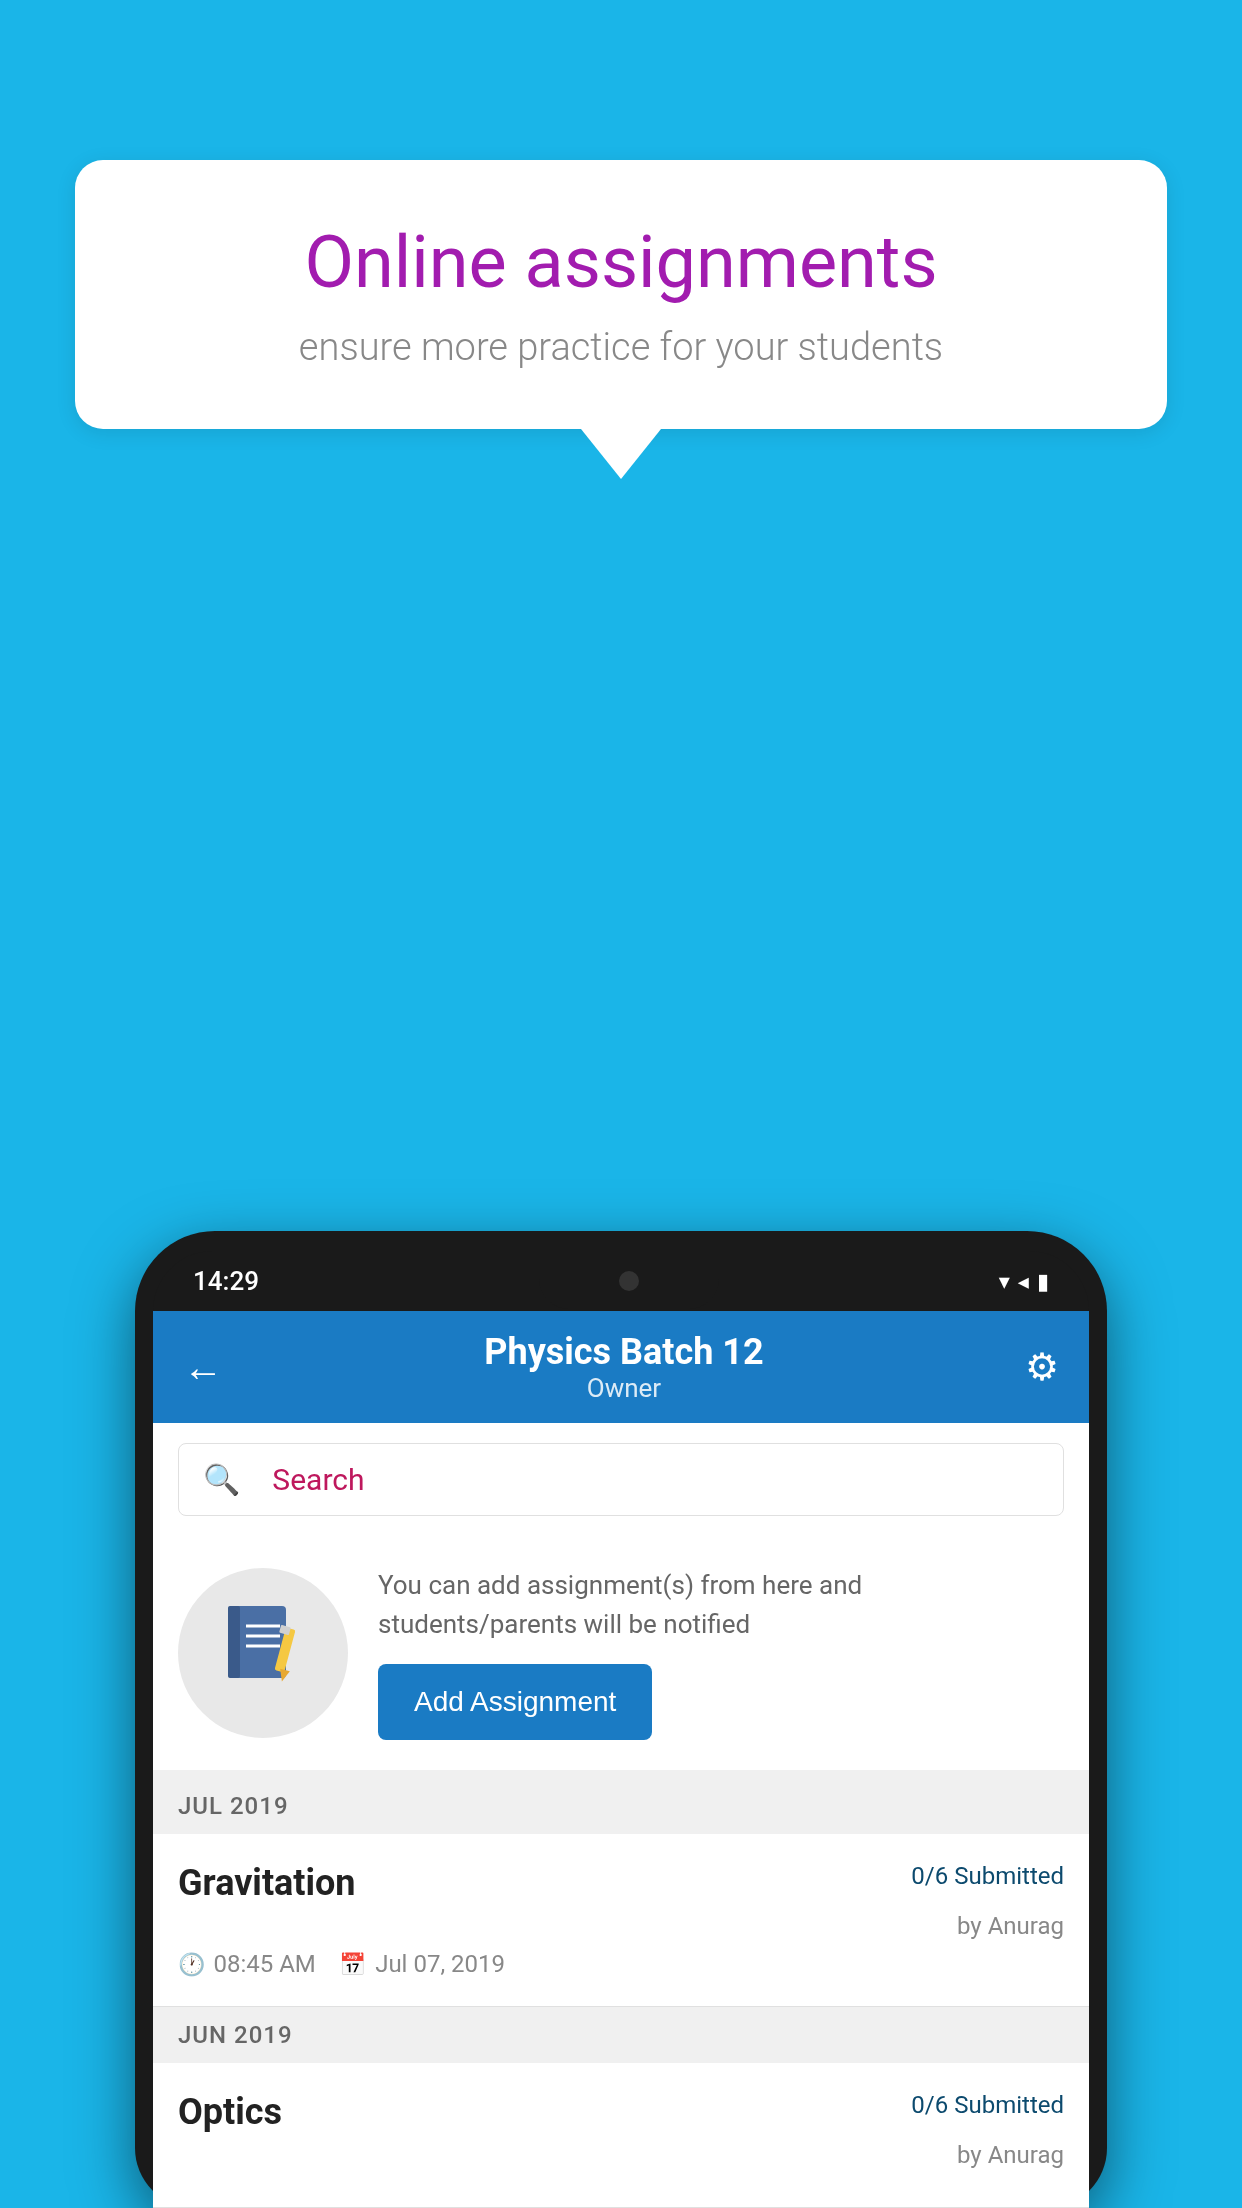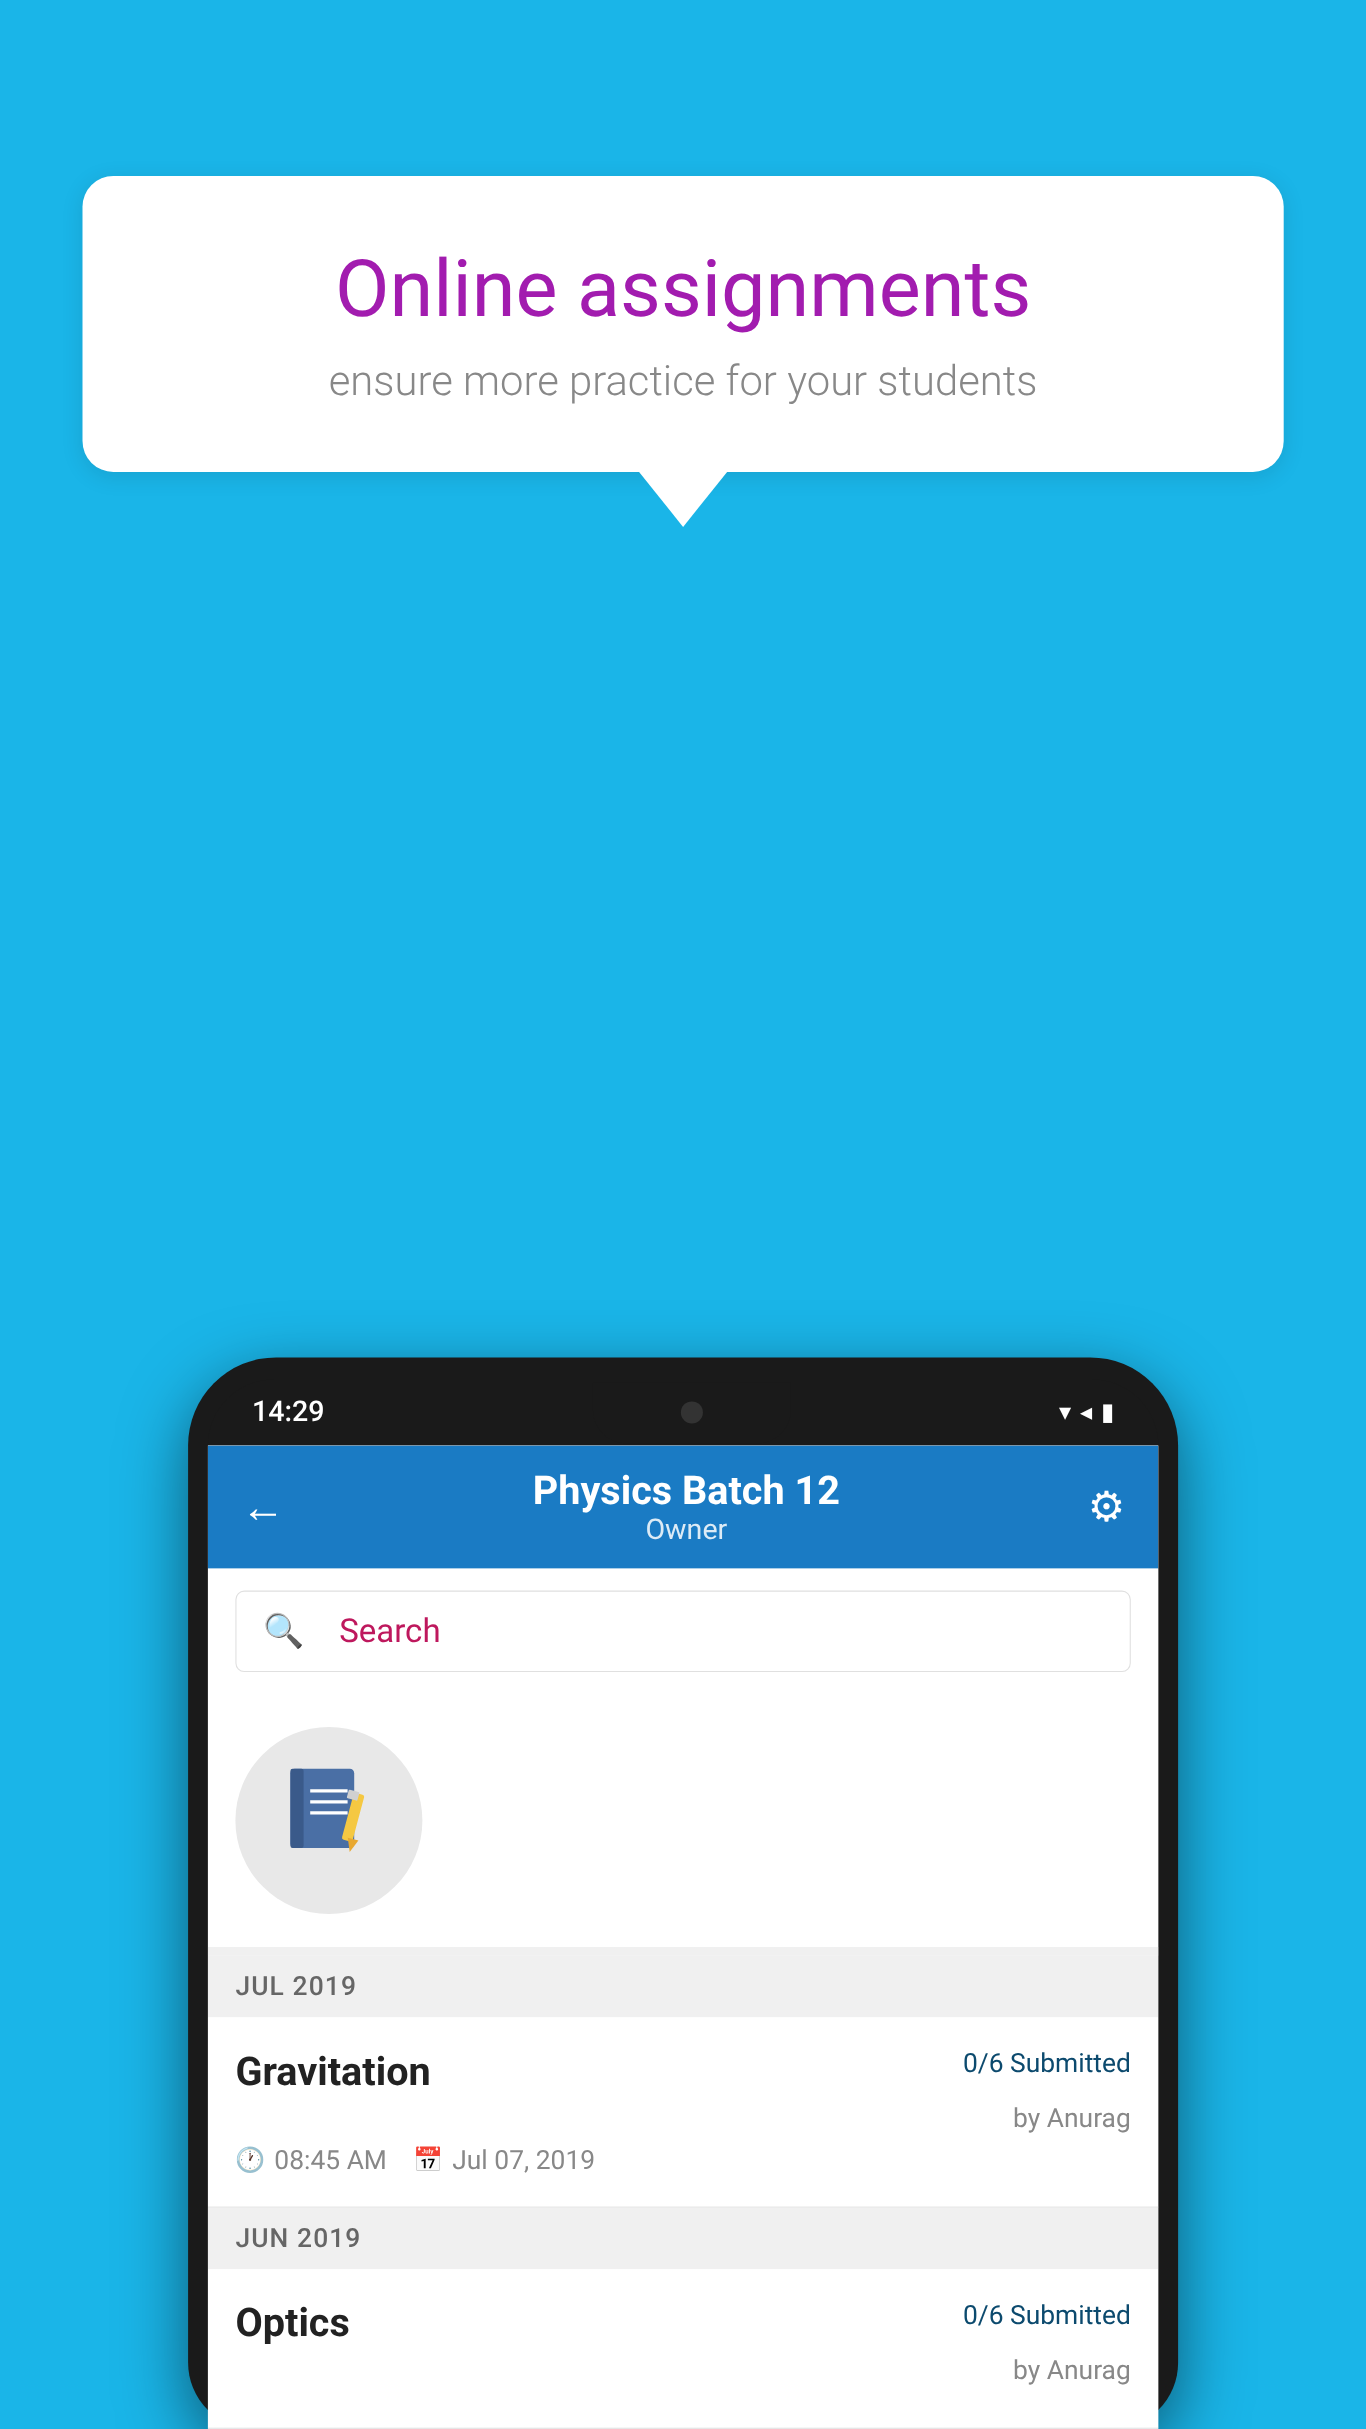--- a/index.html
+++ b/index.html
@@ -50,21 +50,21 @@
       border-top: 50px solid white;
       margin: 0 auto;
     }
 
     
     .phone-container {
       position: absolute;
       bottom: 0;
       left: 50%;
       transform: translateX(-50%);
-      width: 900px;
+      width: 972px;
     }
 
     .phone-outer {
       background: #1a1a1a;
       border-radius: 80px 80px 60px 60px;
       padding: 20px 18px 0 18px;
       position: relative;
       box-shadow: 0 20px 60px rgba(0,0,0,0.5);
     }
 
@@ -381,20 +381,24 @@
               <line x1="28" y1="28" x2="62" y2="28" stroke="white" stroke-width="3"></line>
               <line x1="28" y1="38" x2="62" y2="38" stroke="white" stroke-width="3"></line>
               <line x1="28" y1="48" x2="62" y2="48" stroke="white" stroke-width="3"></line>
 
               <rect x="62" y="30" width="10" height="44" rx="2" transform="rotate(15, 67, 52)" fill="#f5c842"></rect>
               <polygon points="62,72 72,72 67,84" fill="#e8a830" transform="rotate(15, 67, 72)"></polygon>
               <rect x="62" y="28" width="10" height="8" rx="1" transform="rotate(15, 67, 32)" fill="#d0d0d0"></rect>
             </svg>
           </div>
         </div>
+        <div class="promo-content">
+          <div class="promo-text">You can add assignment(s) from here and students/parents will be notified</div>
+          <button class="add-assignment-btn">Add Assignment</button>
+        </div>
       </div>
 
       <div class="month-separator">
         <span>JUL 2019</span>
       </div>
 
       <div class="assignment-item">
         <div class="assignment-top-row">
           <span class="assignment-title">Gravitation</span>
           <span class="assignment-submitted">0/6 Submitted</span>

